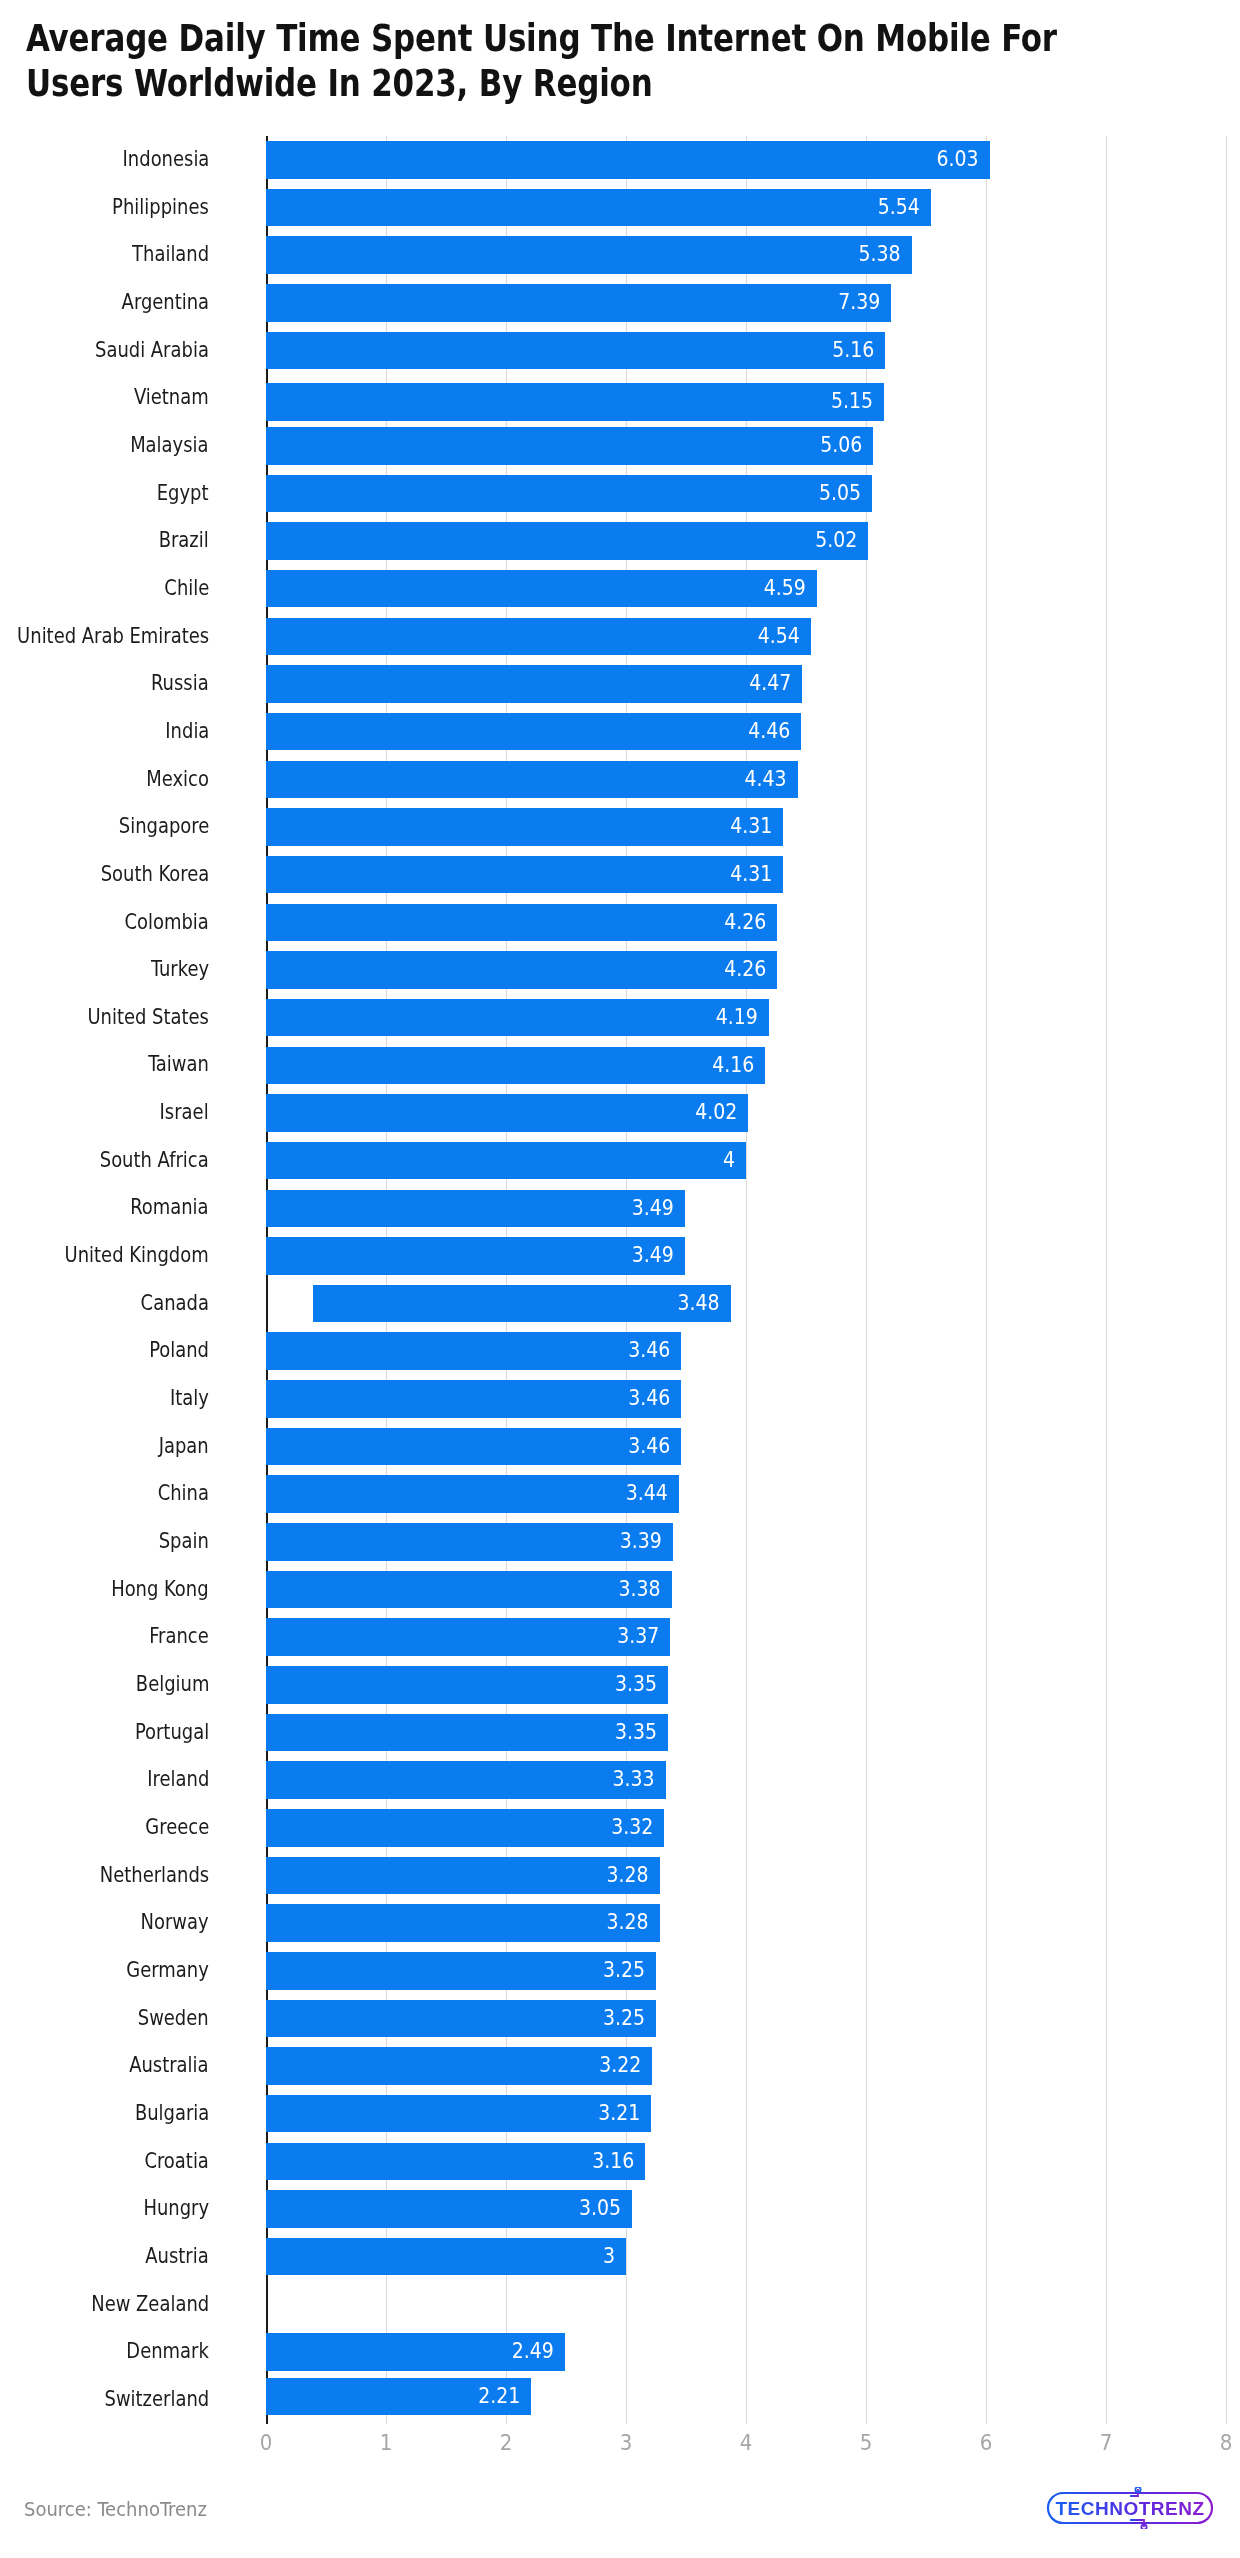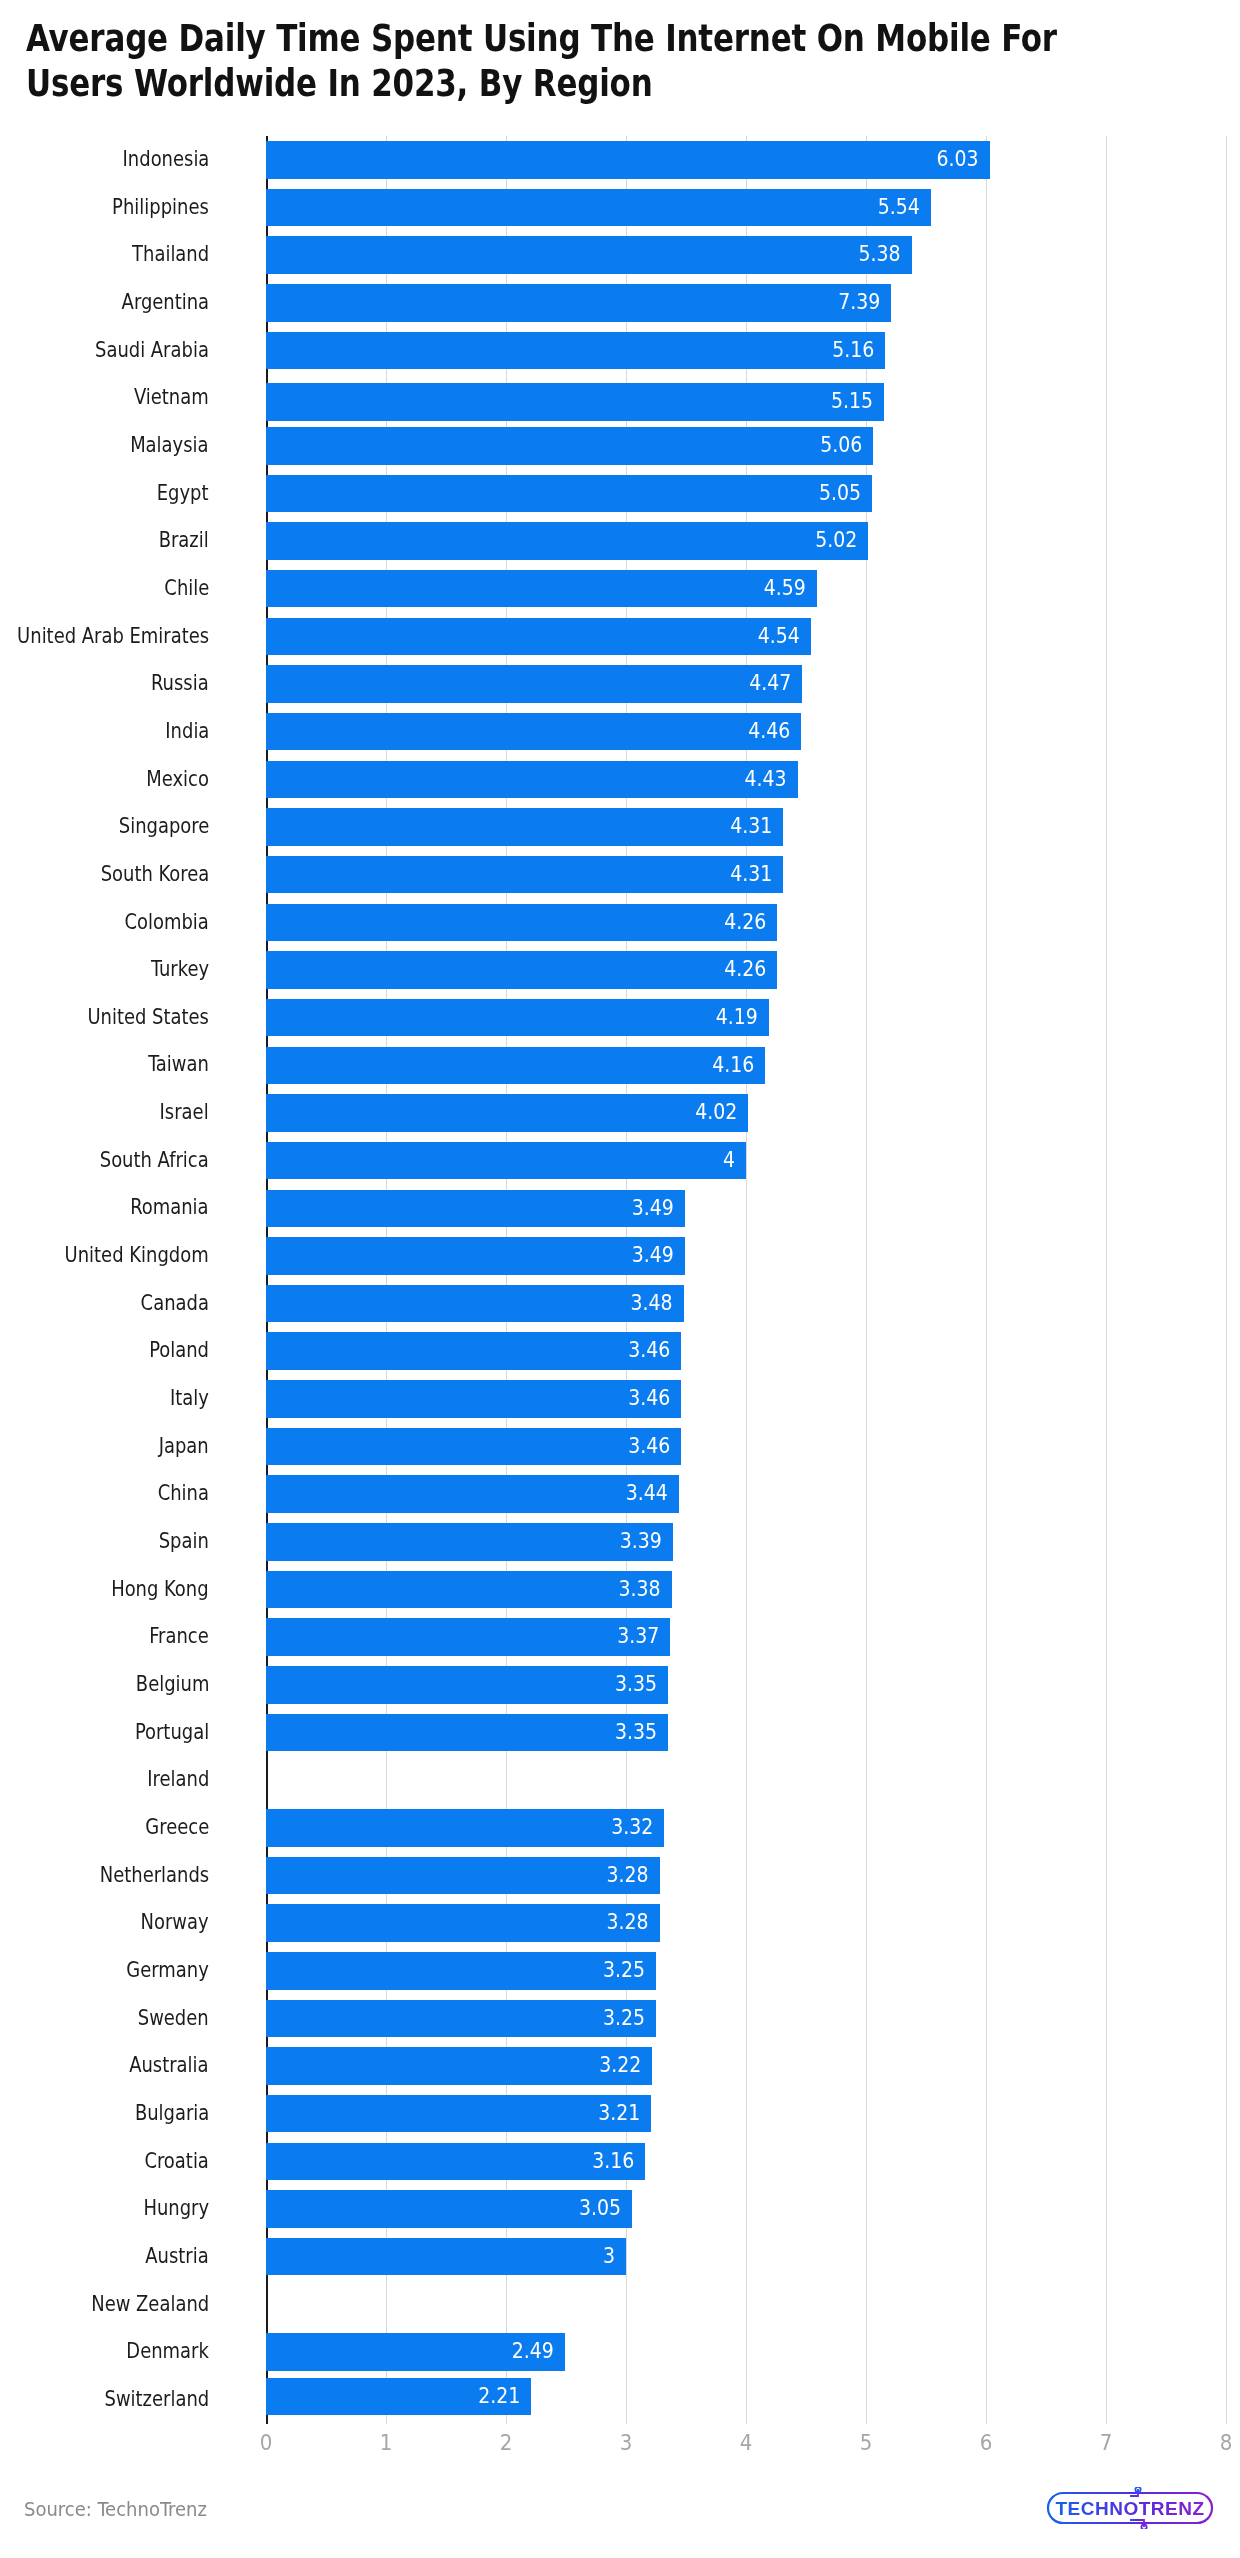--- a/index.html
+++ b/index.html
@@ -370,21 +370,21 @@
           <div class="row-label" style="height: 47.6667px; line-height: 47.6667px;">United Kingdom</div>
           <div class="bar-track" style="top: 5.08333px;">
             <div class="bar" style="width: 418.8px; background: rgb(10, 124, 240);">
               <div class="bar-value">3.49</div>
             </div>
           </div>
         </div>
         <div class="row" style="height: 47.6667px;">
           <div class="row-label" style="height: 47.6667px; line-height: 47.6667px;">Canada</div>
           <div class="bar-track" style="top: 5.08333px;">
-            <div class="bar" style="width: 417.6px; background: rgb(10, 124, 240);">
+            <div class="bar" style="width: 417.6px; background: rgb(10, 124, 240); margin-left: 47px;">
               <div class="bar-value">3.48</div>
             </div>
           </div>
         </div>
         <div class="row" style="height: 47.6667px;">
           <div class="row-label" style="height: 47.6667px; line-height: 47.6667px;">Poland</div>
           <div class="bar-track" style="top: 5.08333px;">
             <div class="bar" style="width: 415.2px; background: rgb(10, 124, 240);">
               <div class="bar-value">3.46</div>
             </div>
@@ -449,20 +449,25 @@
         <div class="row" style="height: 47.6667px;">
           <div class="row-label" style="height: 47.6667px; line-height: 47.6667px;">Portugal</div>
           <div class="bar-track" style="top: 5.08333px;">
             <div class="bar" style="width: 402px; background: rgb(10, 124, 240);">
               <div class="bar-value">3.35</div>
             </div>
           </div>
         </div>
         <div class="row" style="height: 47.6667px;">
           <div class="row-label" style="height: 47.6667px; line-height: 47.6667px;">Ireland</div>
+          <div class="bar-track" style="top: 5.08333px;">
+            <div class="bar" style="width: 399.6px; background: rgb(10, 124, 240);">
+              <div class="bar-value">3.33</div>
+            </div>
+          </div>
         </div>
         <div class="row" style="height: 47.6667px;">
           <div class="row-label" style="height: 47.6667px; line-height: 47.6667px;">Greece</div>
           <div class="bar-track" style="top: 5.08333px;">
             <div class="bar" style="width: 398.4px; background: rgb(10, 124, 240);">
               <div class="bar-value">3.32</div>
             </div>
           </div>
         </div>
         <div class="row" style="height: 47.6667px;">

